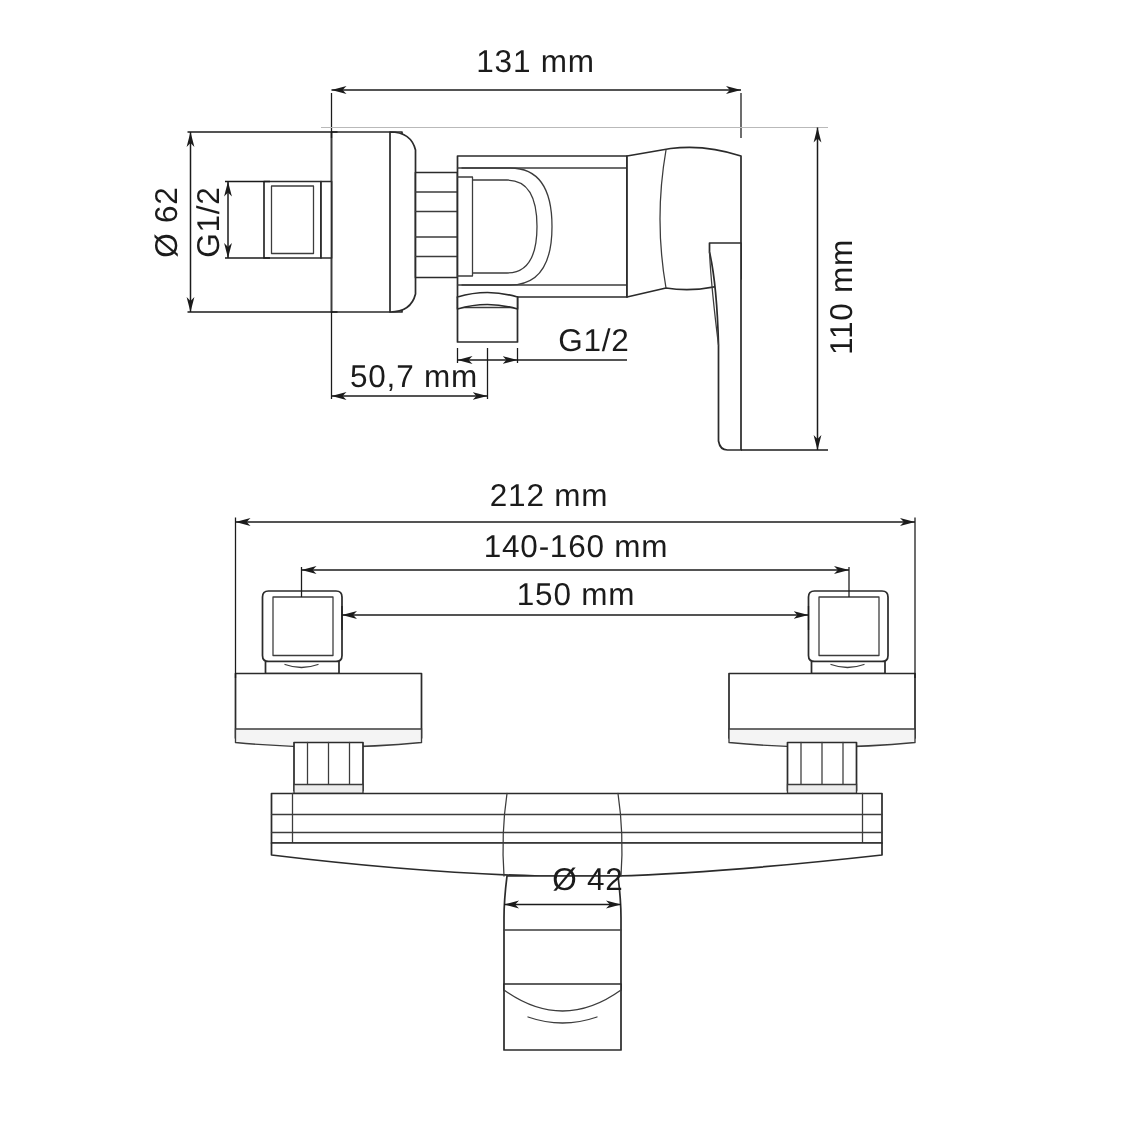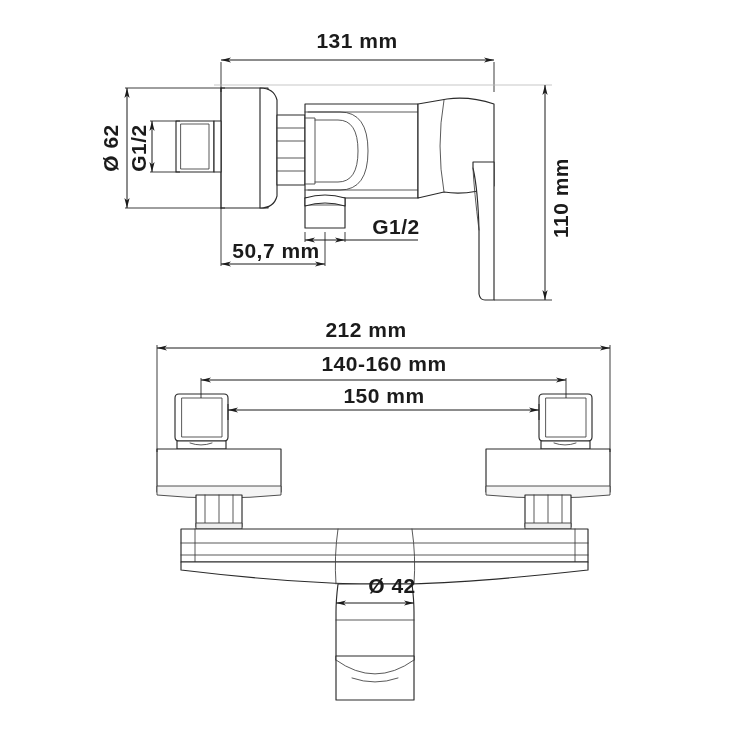--- a/index.html
+++ b/index.html
@@ -3,21 +3,21 @@
 <meta charset="utf-8">
 <title>Technical Drawing</title>
 <style>
   html,body{margin:0;padding:0;}
   body{
     width:750px;height:750px;
     background:#ffffff;
     font-family:"Liberation Sans", sans-serif;
     overflow:hidden;
   }
-  #stage{position:relative;width:750px;height:750px;font-weight:bold;}
+  #stage{position:relative;width:750px;height:750px;}
   svg#drawing{position:absolute;left:0;top:0;width:750px;height:750px;display:block;}
   .dimtext{
     font-family:"Liberation Sans", sans-serif;
     font-size:21px;
     fill:#1b1b1b;
     letter-spacing:0.5px;
   }
   .outline{fill:#ffffff;stroke:#2b2b2b;stroke-width:1.15;stroke-linejoin:round;stroke-linecap:round;}
   .outline-thin{fill:none;stroke:#3c3c3c;stroke-width:0.85;stroke-linejoin:round;stroke-linecap:round;}
   .shade{fill:#f4f4f4;stroke:#3c3c3c;stroke-width:0.9;}

